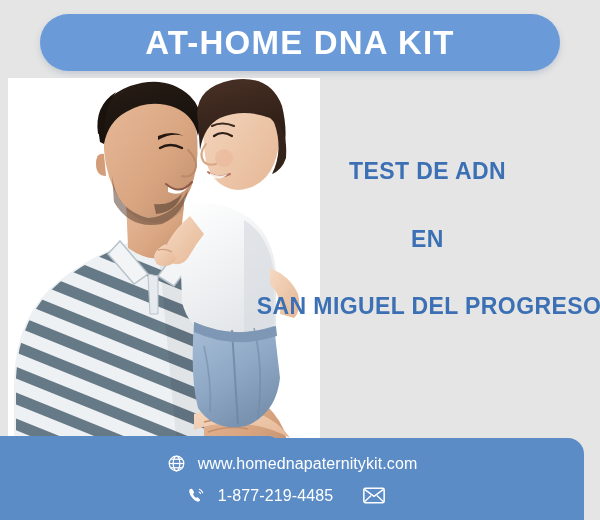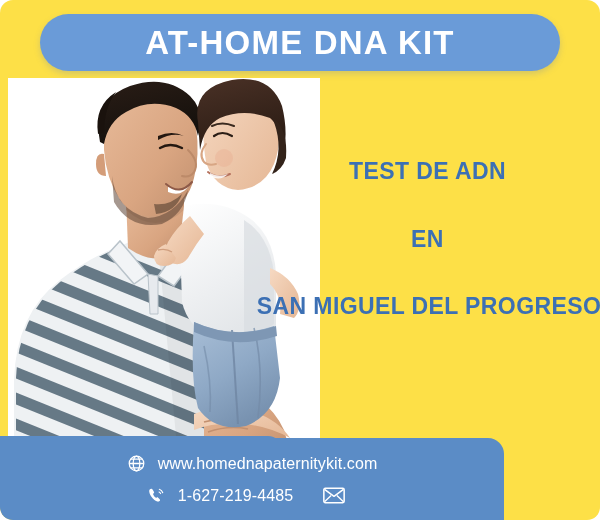--- a/index.html
+++ b/index.html
@@ -7,23 +7,22 @@
     padding: 0;
     background: #ffffff;
   }
   body {
     font-family: "Liberation Sans", sans-serif;
   }
   #poster {
     position: relative;
     width: 600px;
     height: 520px;
-    background: #fde047;
+    background: #e5e5e5;
     overflow: hidden;
-    border-radius: 13px;
   }
 
   
   #header-banner {
     position: absolute;
     left: 40px;
     top: 14px;
     width: 520px;
     height: 57px;
     background: #6a9bd8;
@@ -70,21 +69,21 @@
   }
   #headline-line-1 { margin-left: -5px; }
   #headline-line-2 { margin-top: 45px; margin-left: -5px; }
   #headline-line-3 { margin-top: 44px; margin-left: -2px; }
 
   
   #footer-bar {
     position: absolute;
     left: 0;
     bottom: 0;
-    width: 504px;
+    width: 584px;
     height: 82px;
     background: #5b8cc6;
     border-top-right-radius: 16px;
     text-decoration: underline;
   }
   #footer-notch {
     position: absolute;
     left: 0;
     bottom: 70px;
     width: 282px;
@@ -298,21 +297,21 @@
     </div>
 
     <div class="footer-row" id="footer-row-contact">
       <span class="footer-icon">
         <svg width="19" height="19" viewBox="0 0 24 24" aria-hidden="true">
           <path d="M5.2 3.4c-1 .2-2 1.1-2.3 2.1-.5 1.9.6 5.2 2.7 8.1 2.2 3.1 5.4 5.6 7.6 6.1 1.3.3 2.6-.3 3.2-1.4.3-.6.2-.9-.4-1.6l-1.9-2c-.6-.6-.9-.6-1.7-.2-1 .5-1.4.4-2.4-.6-1.3-1.3-2.3-2.9-2.3-3.7 0-.4.2-.7.7-1.1.8-.6.8-.9.3-1.8L7 4.4c-.5-.9-.9-1.2-1.8-1z" fill="#ffffff"></path>
           <path d="M15.6 4.2a6.6 6.6 0 0 1 4.3 4.3" stroke="#ffffff" stroke-width="1.4" fill="none" stroke-linecap="round"></path>
           <path d="M15.2 7.6a3.4 3.4 0 0 1 2 2" stroke="#ffffff" stroke-width="1.4" fill="none" stroke-linecap="round"></path>
         </svg>
       </span>
-      <span class="footer-text">1-627-219-4485</span>
+      <span class="footer-text">1-877-219-4485</span>
 
       <span class="footer-gap"></span>
 
       <span class="footer-icon">
         <svg width="22" height="17" viewBox="0 0 26 19" aria-hidden="true">
           <rect x="1" y="1" width="24" height="17" rx="1.6" fill="none" stroke="#ffffff" stroke-width="1.8"></rect>
           <path d="M1.8 2.2 L13 10.4 L24.2 2.2" fill="none" stroke="#ffffff" stroke-width="1.8" stroke-linejoin="round"></path>
           <path d="M1.8 16.8 L9.6 9.4 M24.2 16.8 L16.4 9.4" fill="none" stroke="#ffffff" stroke-width="1.6"></path>
         </svg>
       </span>

